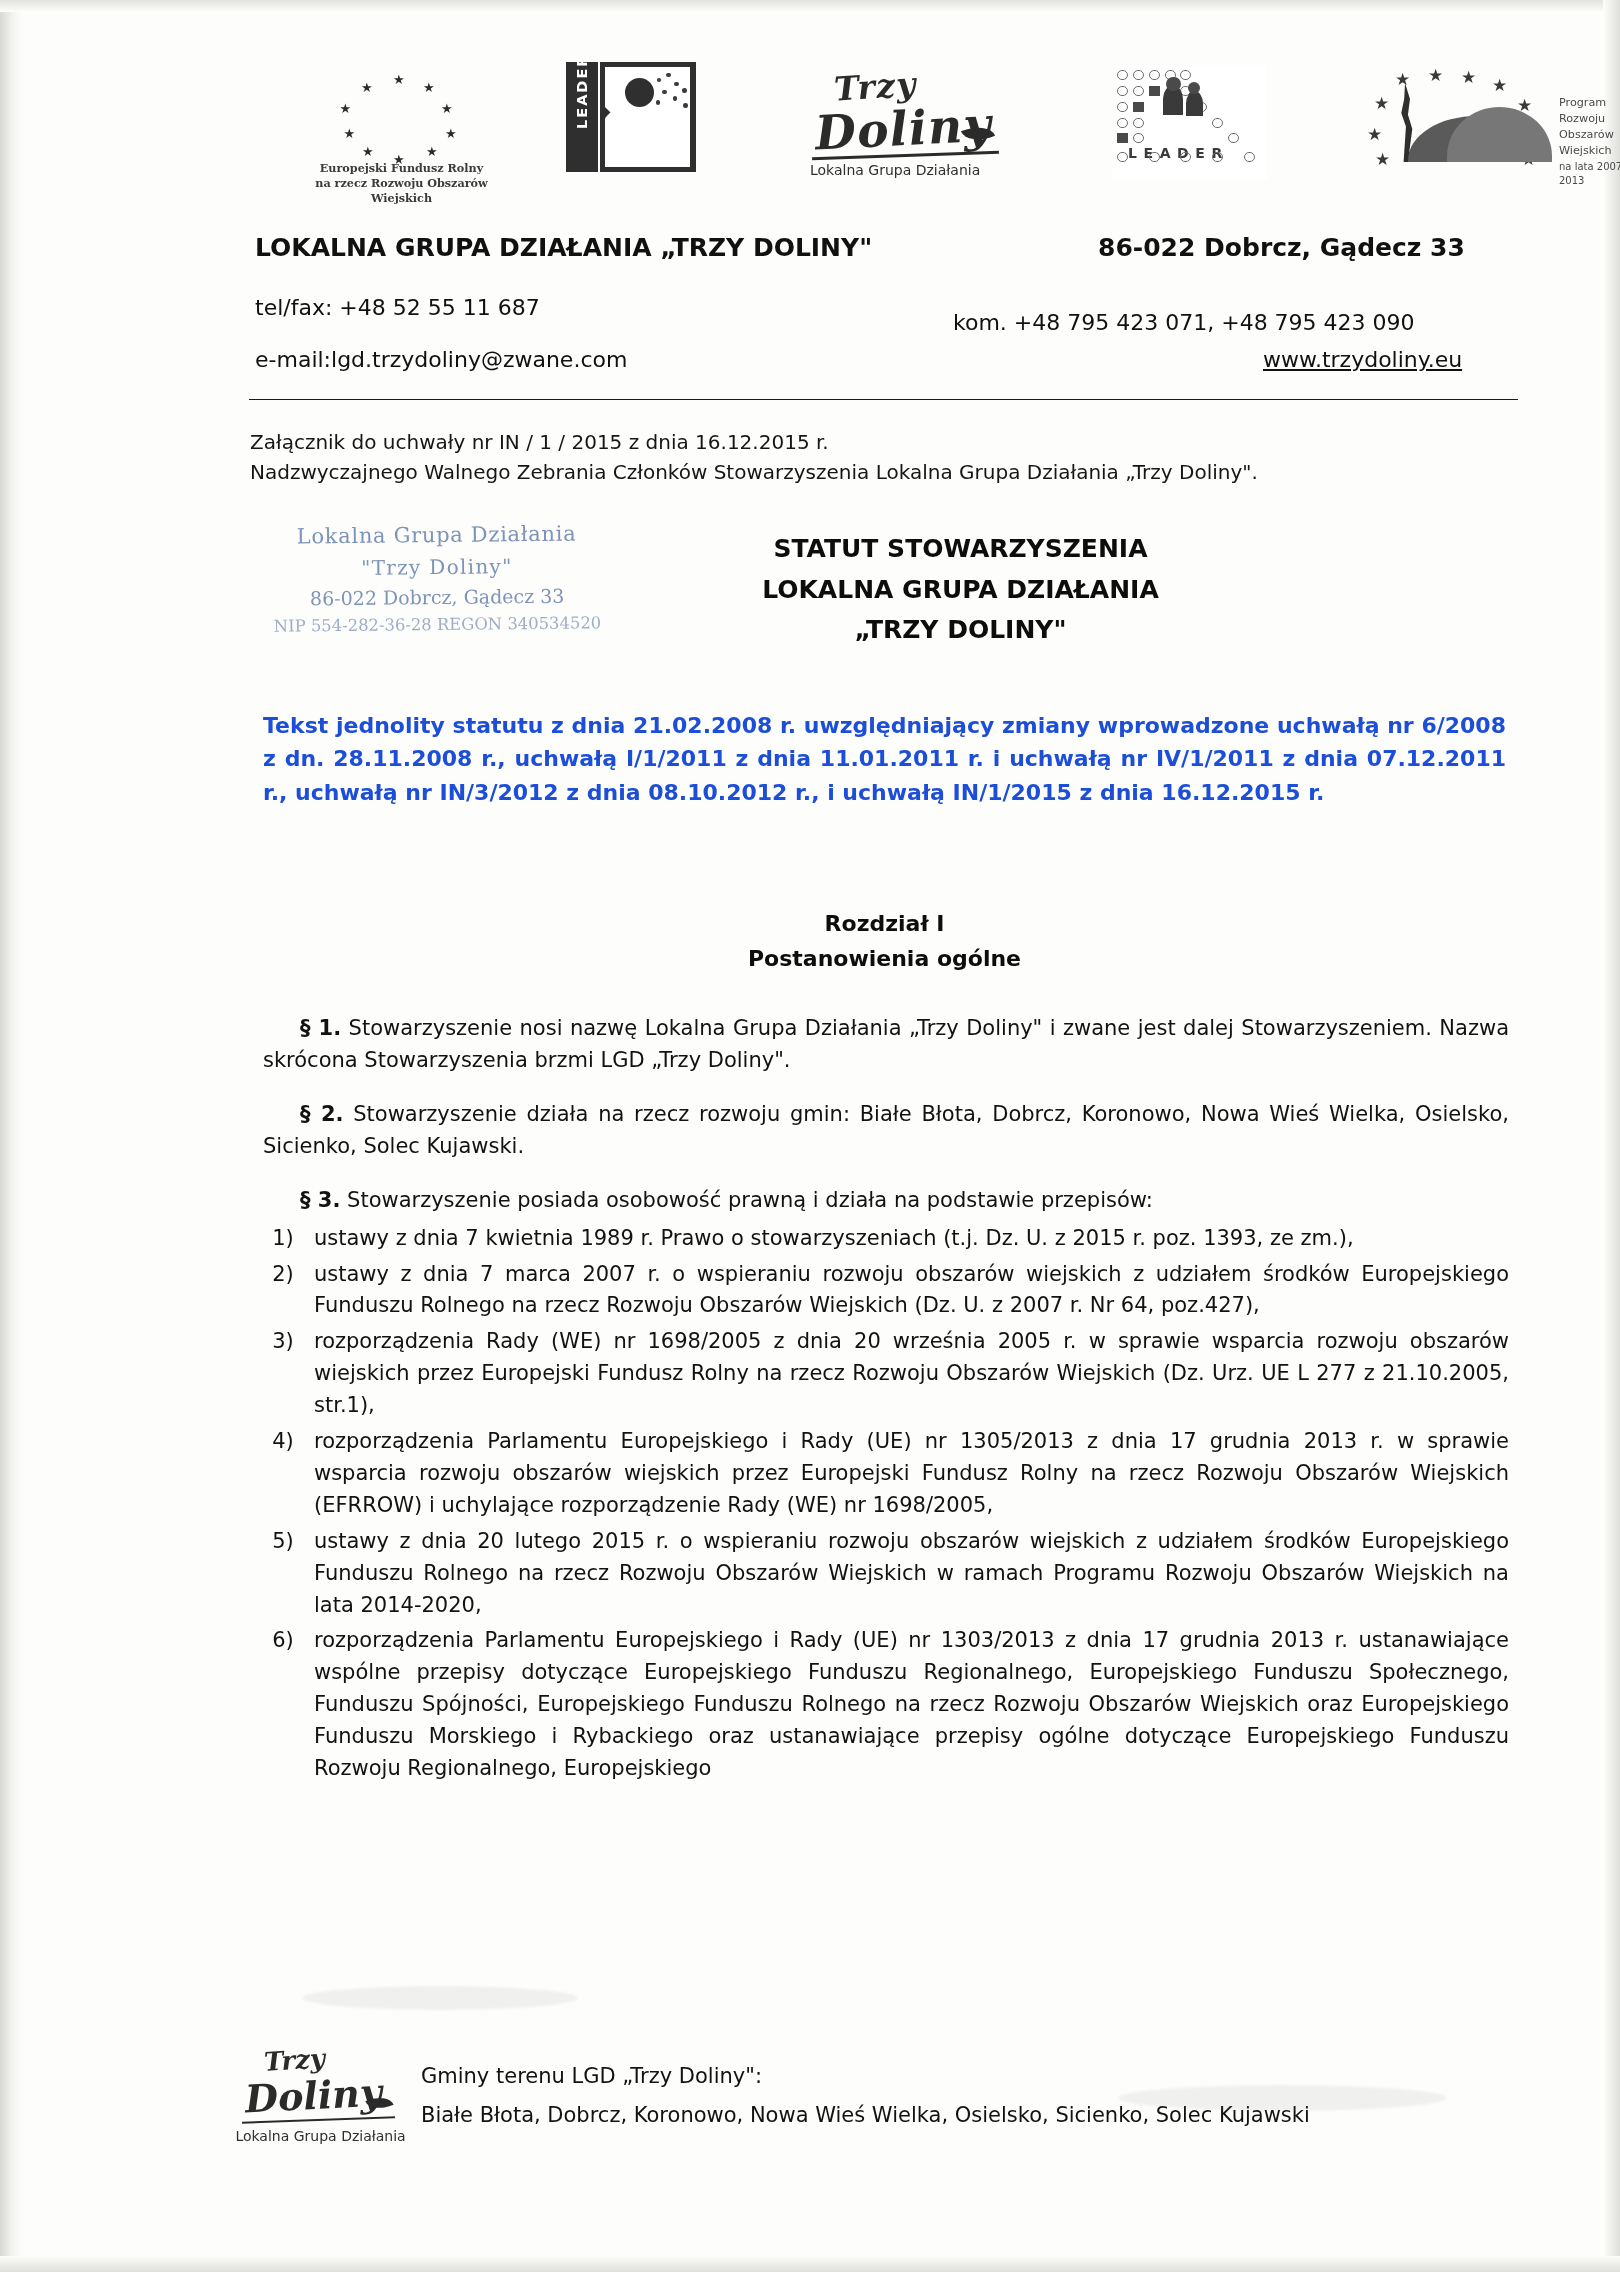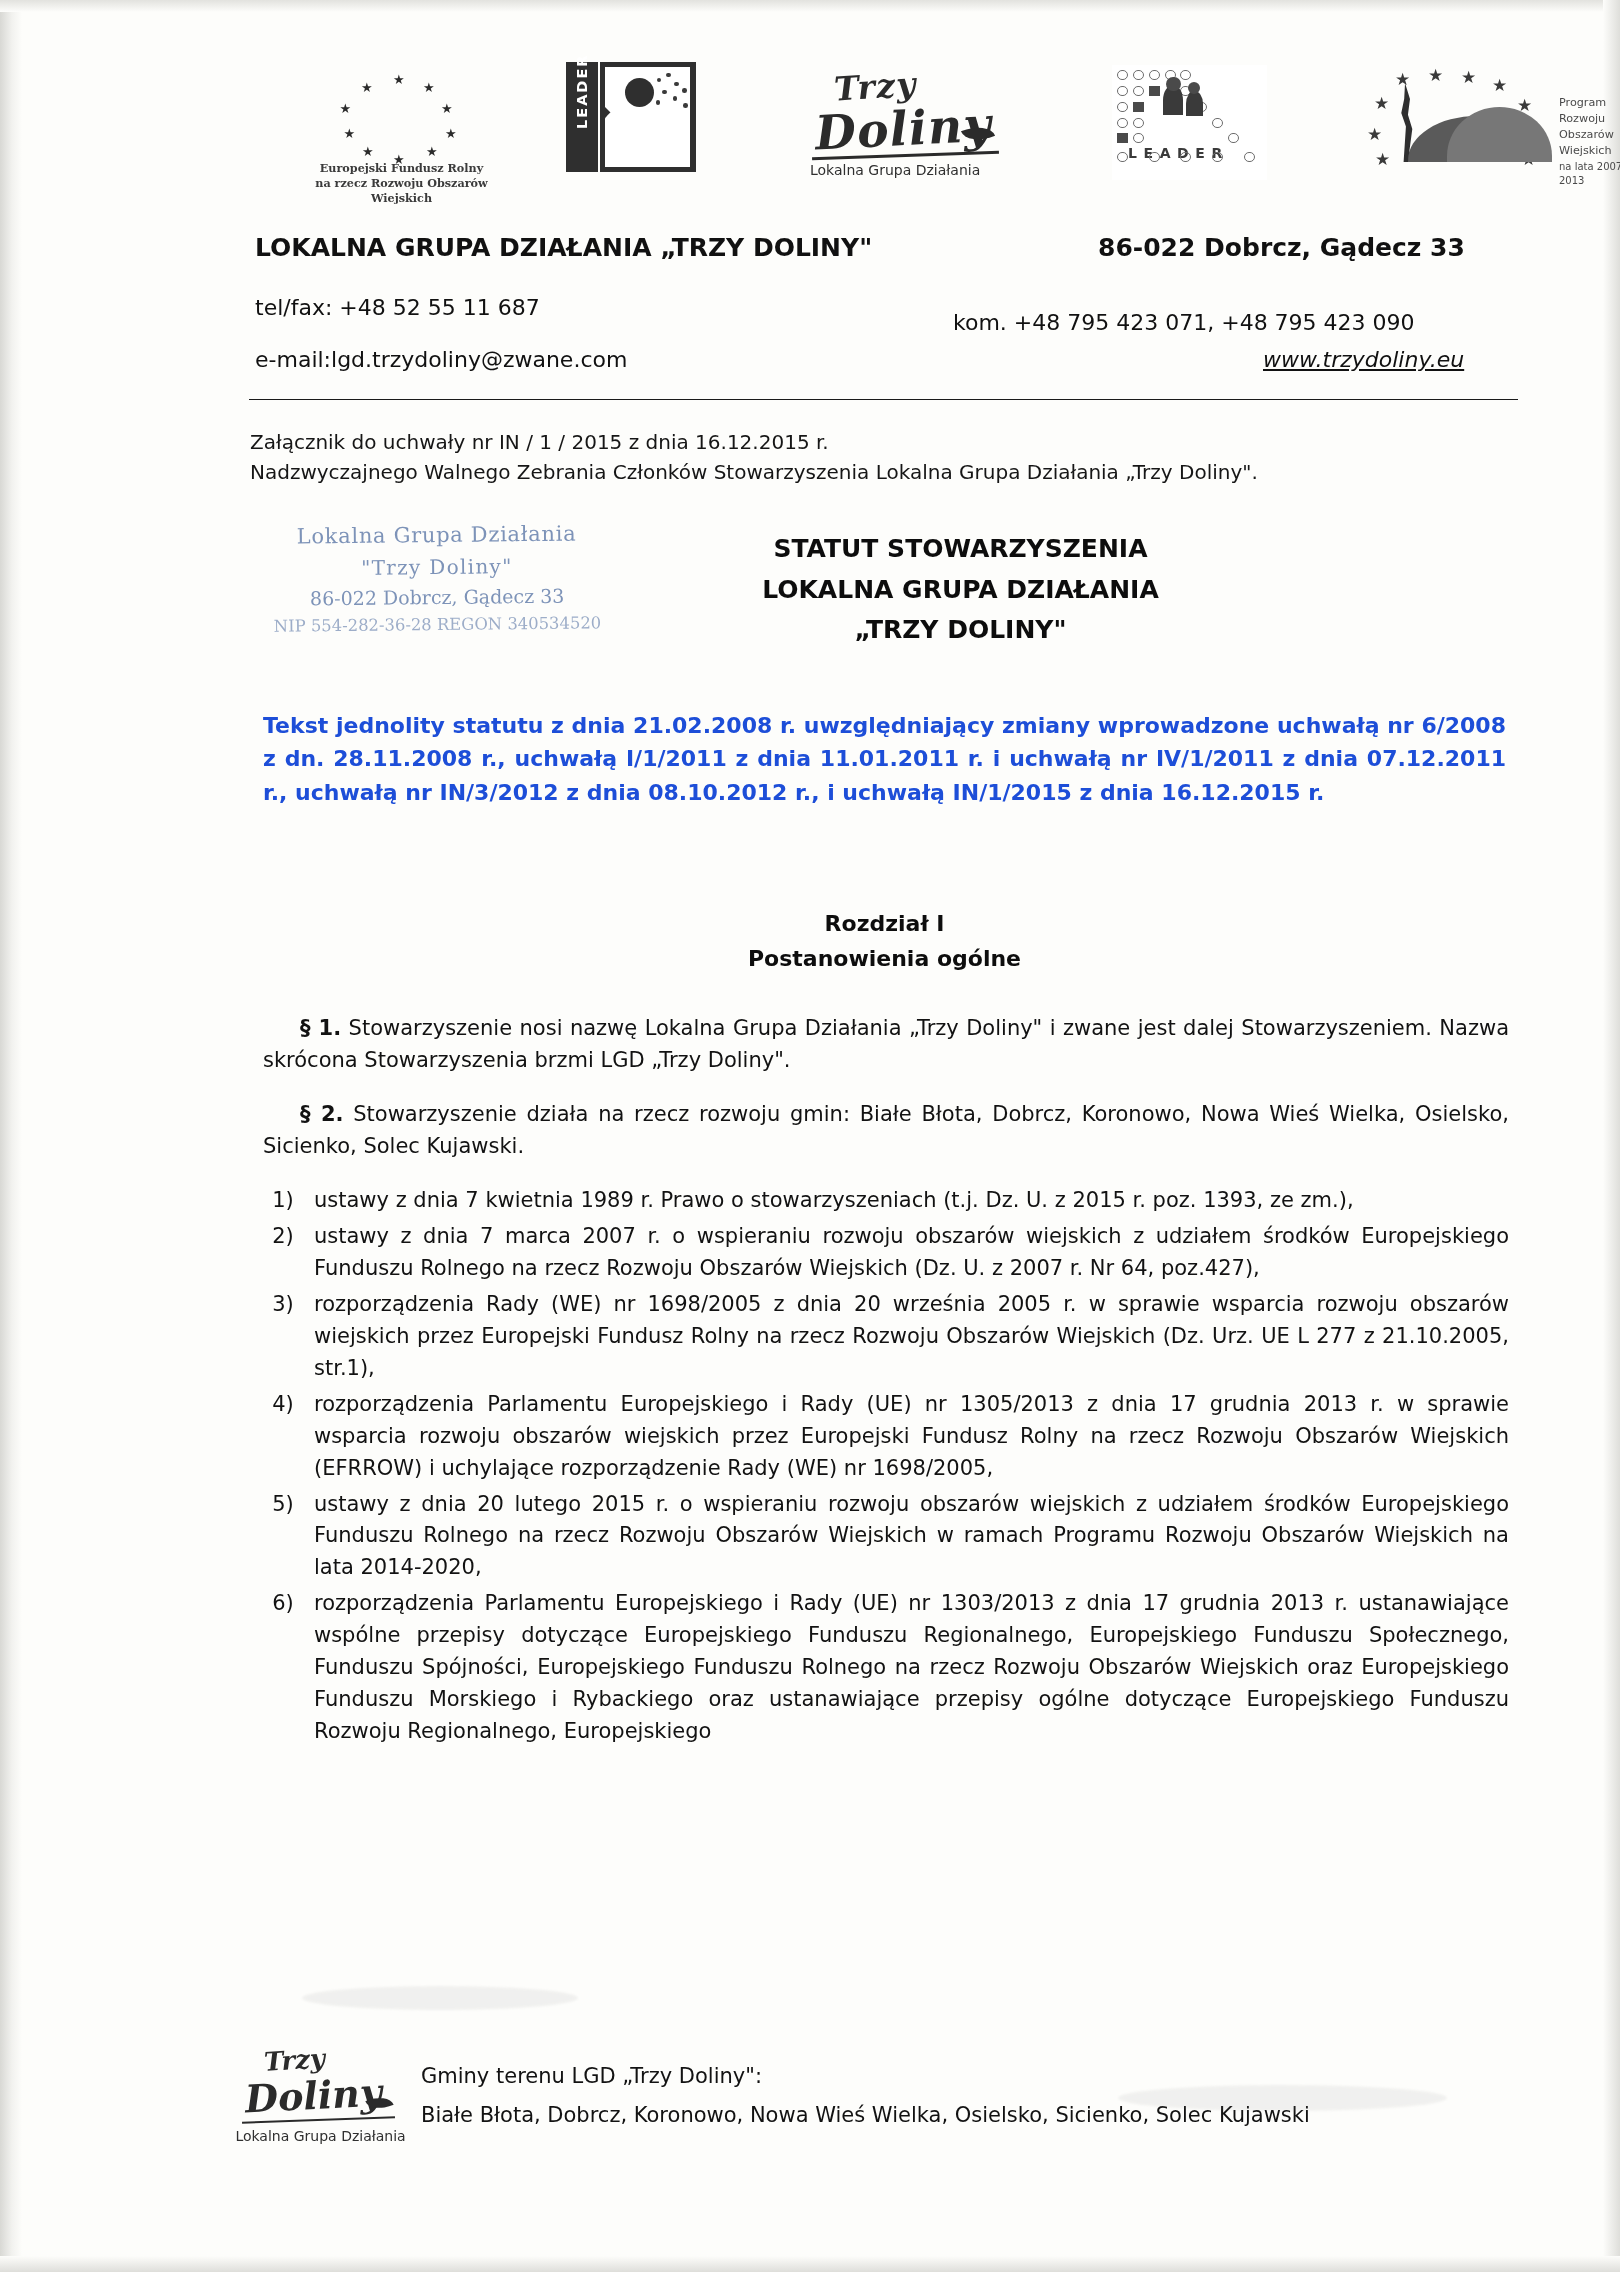--- a/index.html
+++ b/index.html
@@ -335,21 +335,20 @@
     left: 953px;
   }
   .hdr-mail {
     top: 347px;
     left: 255px;
   }
   .hdr-www {
     top: 347px;
     left: 1263px;
     text-decoration: underline;
-    font-style: italic;
   }
   .hdr-rule {
     position: absolute;
     top: 399px;
     left: 249px;
     width: 1269px;
     height: 1.3px;
     background: #1a1a1a;
   }
 
@@ -678,20 +677,23 @@
     <div class="body">
 
       <p>
         <span class="sec">§ 1.</span><span> Stowarzyszenie nosi nazwę Lokalna Grupa Działania „Trzy Doliny" i zwane jest dalej Stowarzyszeniem. Nazwa skrócona Stowarzyszenia brzmi LGD „Trzy Doliny".</span>
       </p>
 
       <p>
         <span class="sec">§ 2.</span><span> Stowarzyszenie działa na rzecz rozwoju gmin: Białe Błota, Dobrcz, Koronowo, Nowa Wieś Wielka, Osielsko, Sicienko, Solec Kujawski.</span>
       </p>
 
+      <p style="margin-bottom: 5.3px;">
+        <span class="sec">§ 3.</span><span> Stowarzyszenie posiada osobowość prawną i działa na podstawie przepisów:</span>
+      </p>
 
       <ol class="numlist">
         <li>
           <span class="marker">1)</span>
           <span>ustawy z dnia 7 kwietnia 1989 r. Prawo o stowarzyszeniach (t.j. Dz. U. z 2015 r. poz. 1393, ze zm.),</span>
         </li>
         <li>
           <span class="marker">2)</span>
           <span>ustawy z dnia 7 marca 2007 r. o wspieraniu rozwoju obszarów wiejskich z udziałem środków Europejskiego Funduszu Rolnego na rzecz Rozwoju Obszarów Wiejskich (Dz. U. z 2007 r. Nr 64, poz.427),</span>
         </li>

